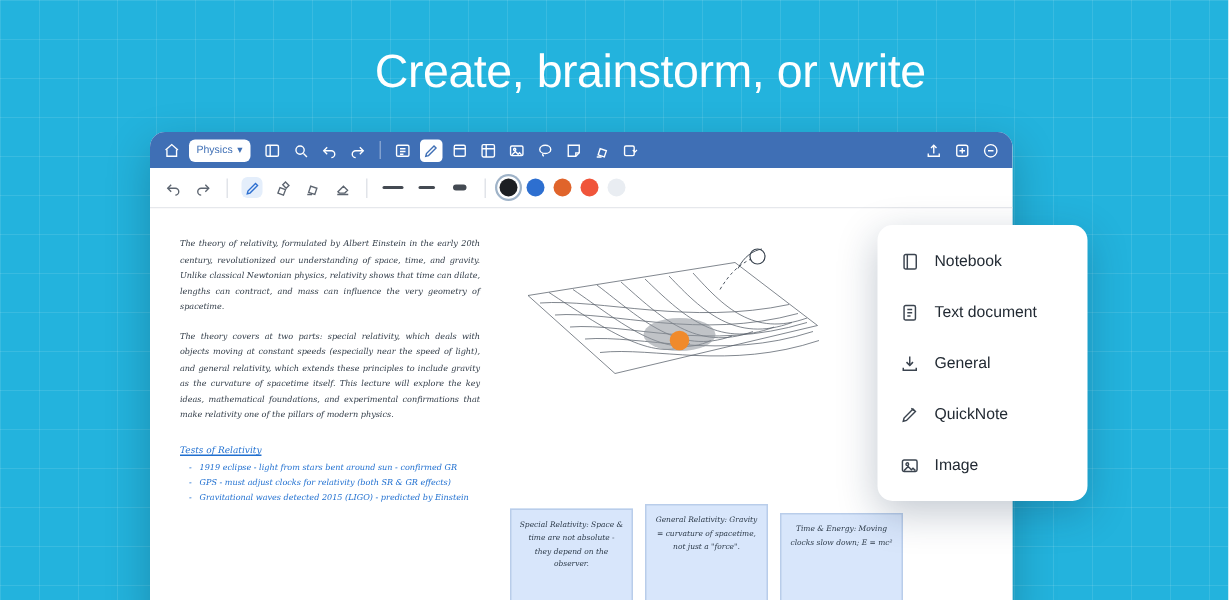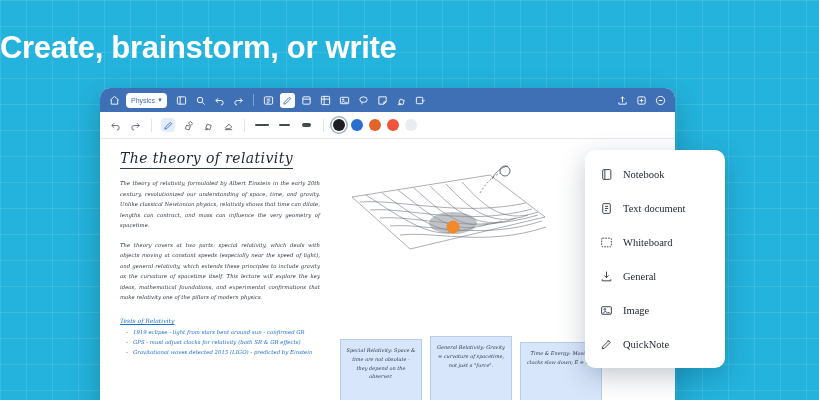--- a/index.html
+++ b/index.html
@@ -15,24 +15,26 @@
     background: #23b3dd;
     background-image:
       linear-gradient(rgba(255,255,255,0.10) 1px, transparent 1px),
       linear-gradient(90deg, rgba(255,255,255,0.10) 1px, transparent 1px);
     background-size: 26px 26px;
     overflow: hidden;
   }
   #headline {
     position: absolute;
     top: 30px; left: 0; width: 100%;
+    text-align: center;
     color: #ffffff;
     font-size: 31px;
-    font-weight: bold;
+    font-weight: normal;
     letter-spacing: -0.3px;
+    padding-left: 48px;
   }
 
   
   #window {
     position: absolute;
     left: 100px; top: 88px;
     width: 575px; height: 330px;
     background: #ffffff;
     border-radius: 10px 10px 0 0;
     box-shadow: 0 10px 30px rgba(0,0,0,0.22);
@@ -194,21 +196,20 @@
     overflow: hidden;
   }
   .menu-item {
     height: 34px;
     display: flex;
     align-items: center;
     gap: 10px;
     padding: 0 14px;
     font-size: 10.5px;
     color: #222a33;
-    font-family: Liberation Serif, serif;
   }
   .menu-item .mi-icon {
     width: 14px; height: 14px;
     color: #3b444f;
     display: flex; align-items: center; justify-content: center;
   }
   .menu-item .mi-icon svg { display: block; }
 </style>
 </head>
 <body>
@@ -387,21 +388,20 @@
 
       <div class="swatch sel" style="background:#1d1f22;"></div>
       <div class="swatch" style="background:#2d6fd0;"></div>
       <div class="swatch" style="background:#e0642b;"></div>
       <div class="swatch" style="background:#f0553b;"></div>
       <div class="swatch" style="background:#e9edf2;"></div>
     </div>
 
     <div class="page">
 
-      <div class="note-title">The theory of relativity</div>
 
       <div class="para">The theory of relativity, formulated by Albert Einstein in the early 20th century, revolutionized our understanding of space, time, and gravity. Unlike classical Newtonian physics, relativity shows that time can dilate, lengths can contract, and mass can influence the very geometry of spacetime.</div>
       <div class="para">The theory covers at two parts: special relativity, which deals with objects moving at constant speeds (especially near the speed of light), and general relativity, which extends these principles to include gravity as the curvature of spacetime itself. This lecture will explore the key ideas, mathematical foundations, and experimental confirmations that make relativity one of the pillars of modern physics.</div>
 
       <div class="sub-head">Tests of Relativity</div>
       <ul class="bullets">
         <li>1919 eclipse - light from stars bent around sun - confirmed GR</li>
         <li>GPS - must adjust clocks for relativity (both SR &amp; GR effects)</li>
         <li>Gravitational waves detected 2015 (LIGO) - predicted by Einstein</li>
       </ul>
@@ -453,55 +453,47 @@
     <div class="menu-item">
       <span class="mi-icon">
         <svg width="13" height="13" viewBox="0 0 24 24" fill="none" stroke="#3b444f" stroke-width="1.8">
             <rect x="5" y="3" width="14" height="18" rx="2"></rect>
             <path d="M9 8h6M9 12h6M9 16h4"></path>
           </svg>
       </span>
       <span>Text document</span>
     </div>
 
-    <div class="menu-item">
-      <span class="mi-icon">
-        <svg width="13" height="13" viewBox="0 0 24 24" fill="none" stroke="#3b444f" stroke-width="1.8" stroke-dasharray="3 2">
-            <rect x="3" y="4" width="18" height="16" rx="2"></rect>
-          </svg>
-      </span>
-      <span>Whiteboard</span>
-    </div>
 
 
     <div class="menu-item">
       <span class="mi-icon">
         <svg width="13" height="13" viewBox="0 0 24 24" fill="none" stroke="#3b444f" stroke-width="1.8">
             <path d="M12 3v11"></path>
             <path d="M8 10l4 4 4-4"></path>
             <path d="M4 17v3h16v-3"></path>
           </svg>
       </span>
       <span>General</span>
     </div>
 
     <div class="menu-item">
       <span class="mi-icon">
         <svg width="13" height="13" viewBox="0 0 24 24" fill="none" stroke="#3b444f" stroke-width="1.8">
+            <path d="M4 20l4-1 11-11-3-3L5 16z"></path>
+            <path d="M14 4l3 3"></path>
+          </svg>
+      </span>
+      <span>QuickNote</span>
+    </div>
+
+    <div class="menu-item">
+      <span class="mi-icon">
+        <svg width="13" height="13" viewBox="0 0 24 24" fill="none" stroke="#3b444f" stroke-width="1.8">
             <rect x="3" y="5" width="18" height="14" rx="2"></rect>
             <circle cx="9" cy="10" r="1.6"></circle>
             <path d="M5 18l5-5 4 4 2-2 3 3"></path>
           </svg>
       </span>
       <span>Image</span>
     </div>
-
-    <div class="menu-item">
-      <span class="mi-icon">
-        <svg width="13" height="13" viewBox="0 0 24 24" fill="none" stroke="#3b444f" stroke-width="1.8">
-            <path d="M4 20l4-1 11-11-3-3L5 16z"></path>
-            <path d="M14 4l3 3"></path>
-          </svg>
-      </span>
-      <span>QuickNote</span>
-    </div>
   </div>
 </div>
 
 </body></html>

